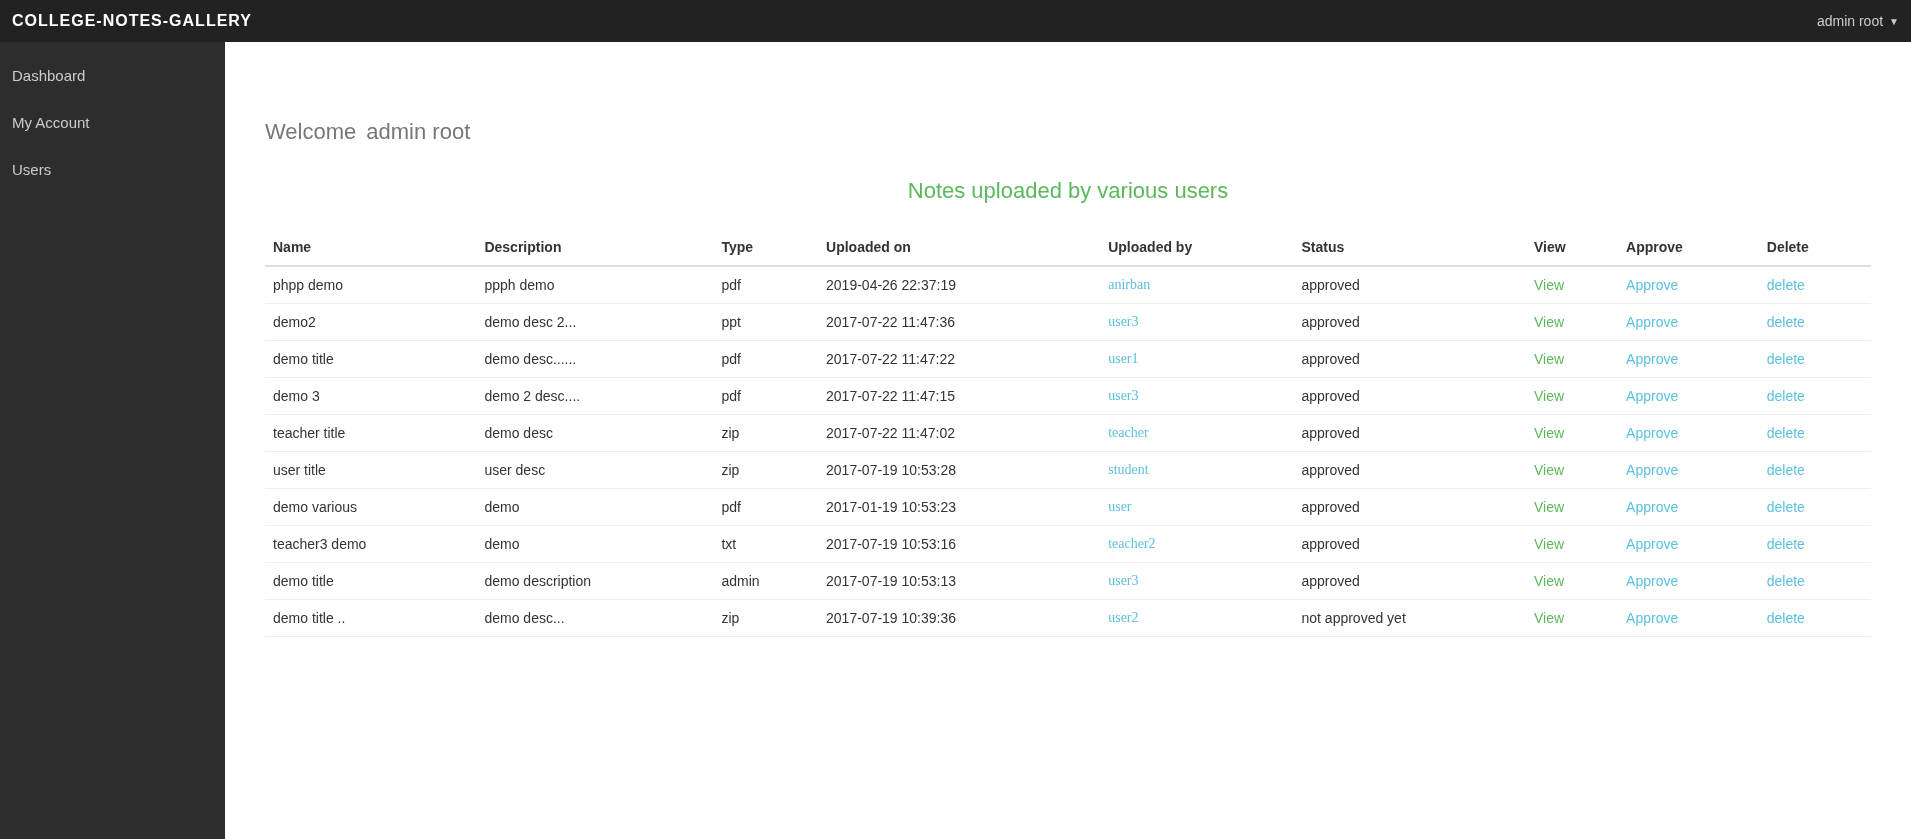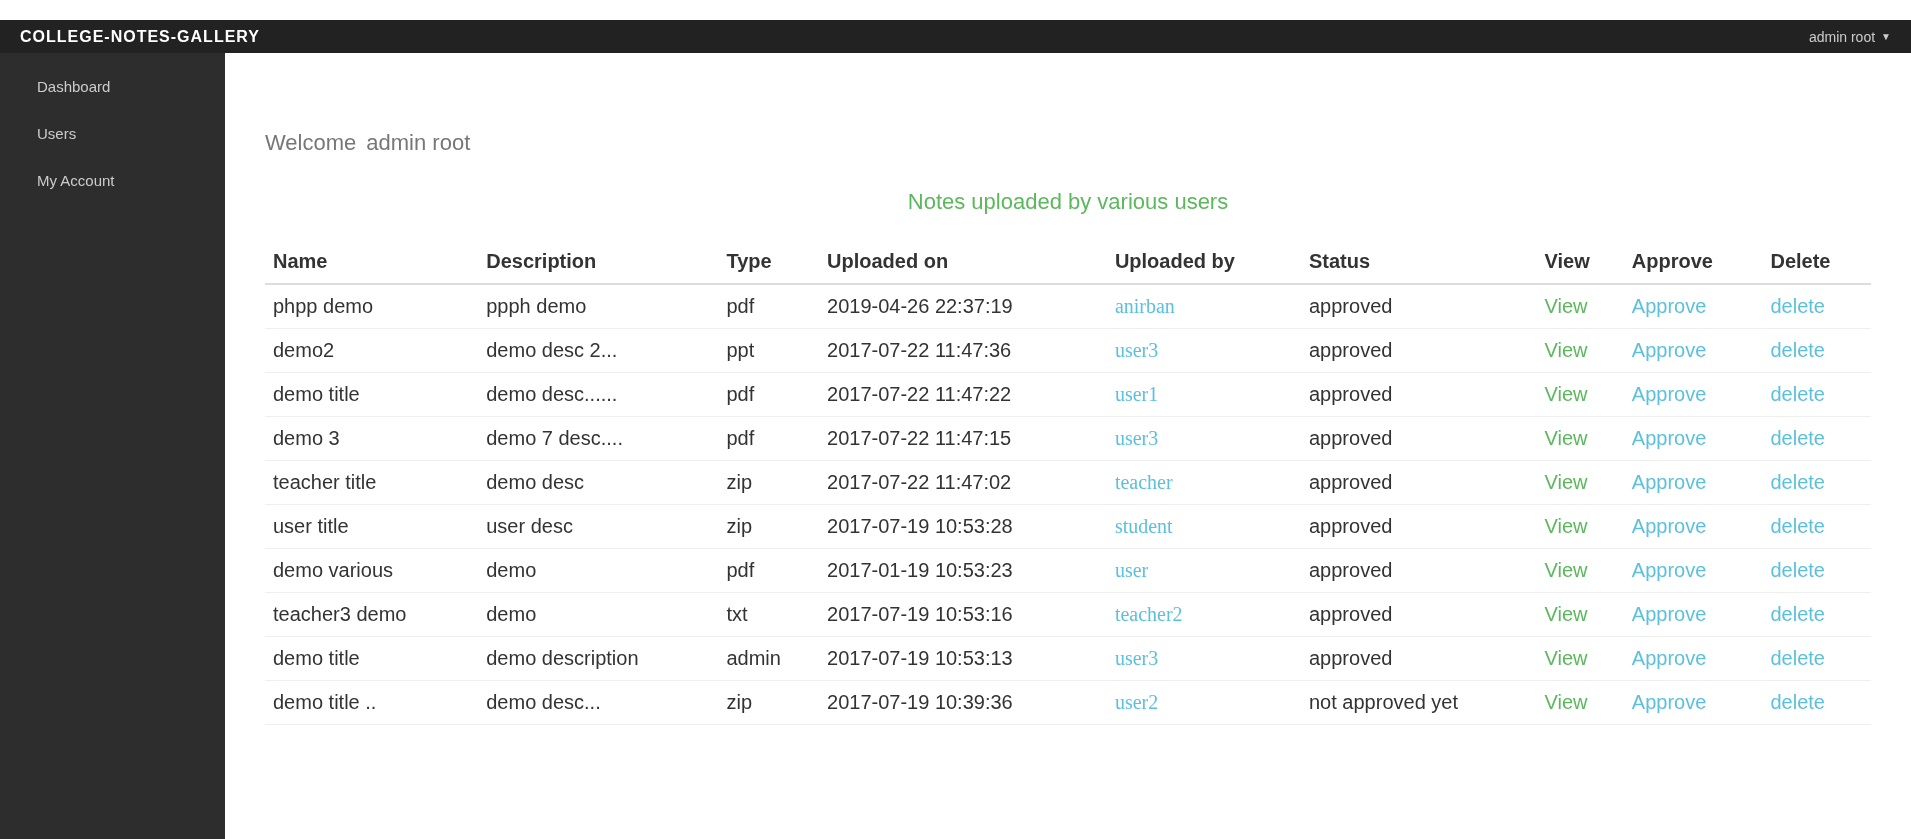--- a/index.html
+++ b/index.html
@@ -5,24 +5,23 @@
     * { margin: 0; padding: 0; box-sizing: border-box; }
     body { font-family: Arial, sans-serif; font-size: 14px; display: flex; flex-direction: column; height: 100vh; background: #fff; }
 
     
     .topnav {
       background: #222;
       color: #fff;
       display: flex;
       justify-content: space-between;
       align-items: center;
-      padding: 0 20px;
-      height: 33px;
+      padding: 0 12px;
+      height: 42px;
       flex-shrink: 0;
-      margin-top: 20px;
     }
     .topnav-brand {
       font-size: 16px;
       font-weight: bold;
       letter-spacing: 1px;
       color: #fff;
     }
     .topnav-user {
       font-size: 14px;
       color: #ccc;
@@ -44,21 +43,21 @@
 
     
     .sidebar {
       width: 225px;
       background: #2d2d2d;
       color: #ccc;
       flex-shrink: 0;
       padding-top: 10px;
     }
     .sidebar-item {
-      padding: 15px 37px;
+      padding: 15px 12px;
       cursor: pointer;
       font-size: 15px;
       color: #ccc;
     }
 
     
     .main {
       flex: 1;
       overflow-y: auto;
       padding: 64px 40px;
@@ -80,21 +79,21 @@
       text-align: center;
       color: #5cb85c;
       font-size: 22px;
       margin-bottom: 25px;
     }
 
     
     table {
       width: 100%;
       border-collapse: collapse;
-      font-size: 20px;
+      font-size: 14px;
     }
     thead tr {
       border-bottom: 2px solid #ddd;
     }
     th {
       text-align: left;
       padding: 10px 8px;
       font-weight: bold;
       color: #333;
     }
@@ -135,24 +134,24 @@
   </span>
 </div>
 
 <div class="layout">
 
   <div class="sidebar">
     <div class="sidebar-item">
       <span>Dashboard</span>
     </div>
     <div class="sidebar-item">
+      <span>My Account</span>
+    </div>
+    <div class="sidebar-item">
       <span>Users</span>
-    </div>
-    <div class="sidebar-item">
-      <span>My Account</span>
     </div>
   </div>
 
   <div class="main">
     <div class="welcome-heading">
       <span>Welcome</span>
       <span>admin root</span>
     </div>
 
     <div class="section-title">Notes uploaded by various users</div>
@@ -200,21 +199,21 @@
             <td>pdf</td>
             <td>2017-07-22 11:47:22</td>
             <td class="link-cell">user1</td>
             <td>approved</td>
             <td class="view-link">View</td>
             <td class="approve-link">Approve</td>
             <td class="delete-link">delete</td>
           </tr>
           <tr>
             <td>demo 3</td>
-            <td>demo 7 desc....</td>
+            <td>demo 2 desc....</td>
             <td>pdf</td>
             <td>2017-07-22 11:47:15</td>
             <td class="link-cell">user3</td>
             <td>approved</td>
             <td class="view-link">View</td>
             <td class="approve-link">Approve</td>
             <td class="delete-link">delete</td>
           </tr>
           <tr>
             <td>teacher title</td>

